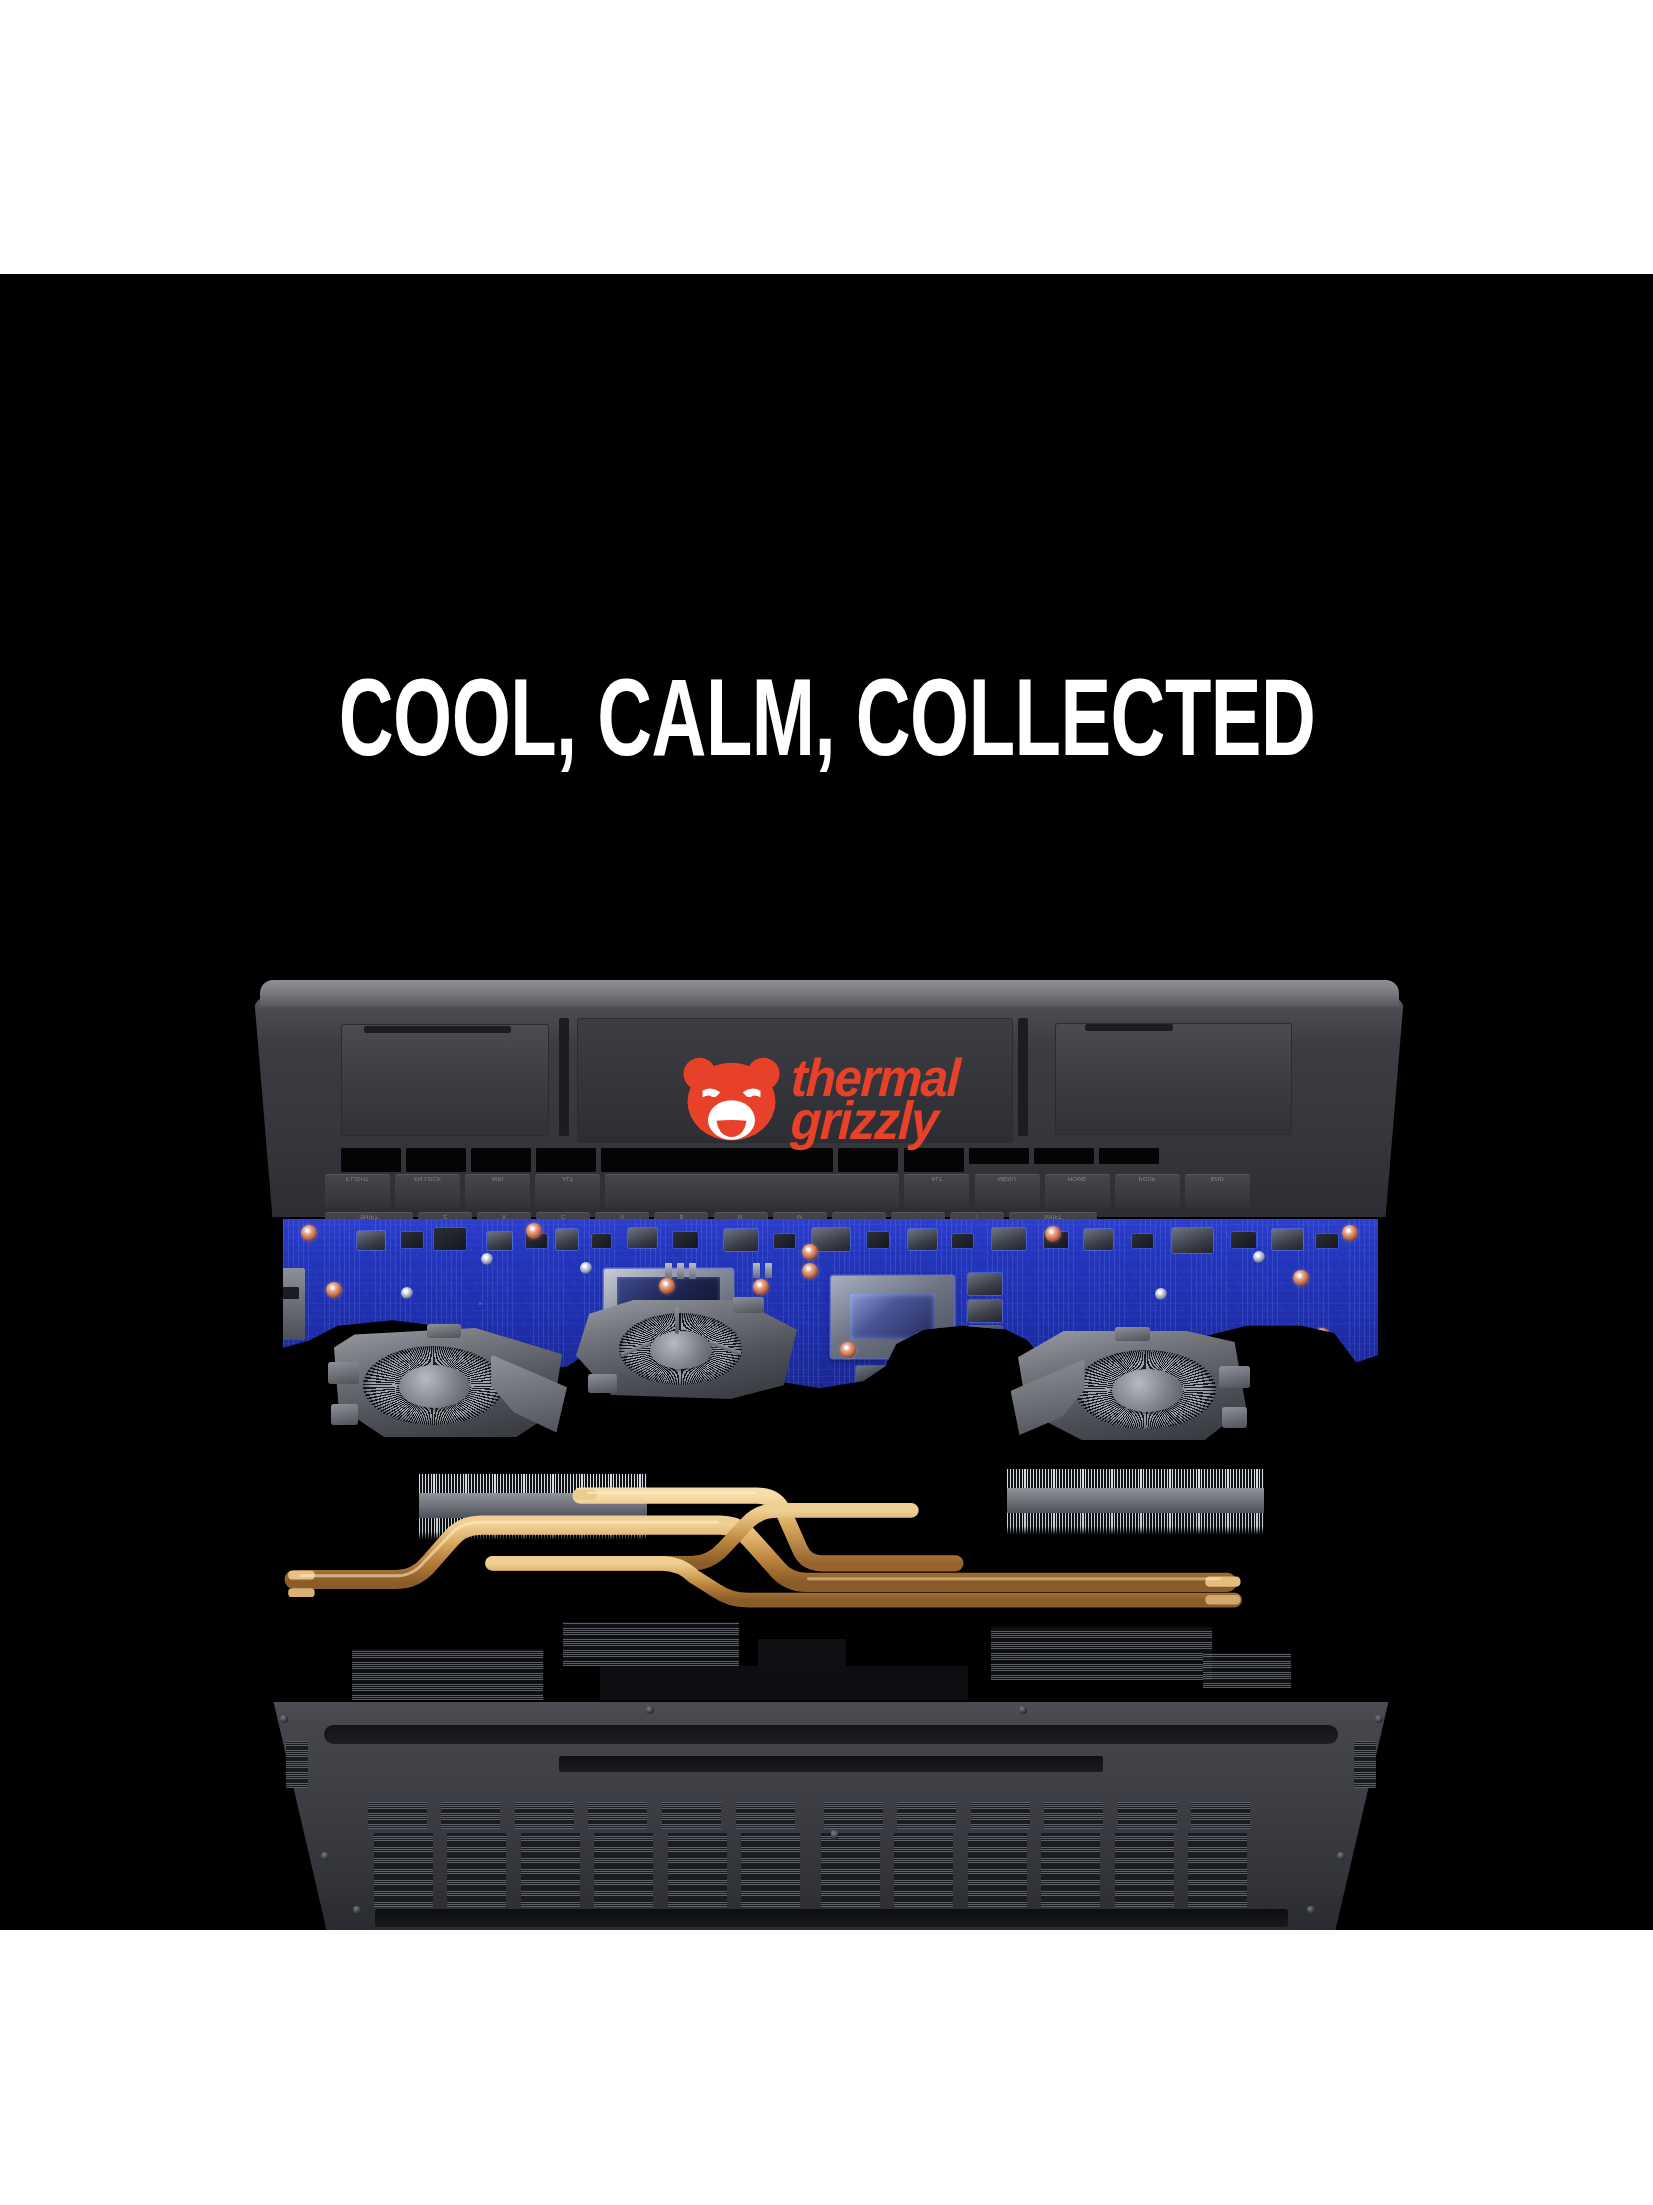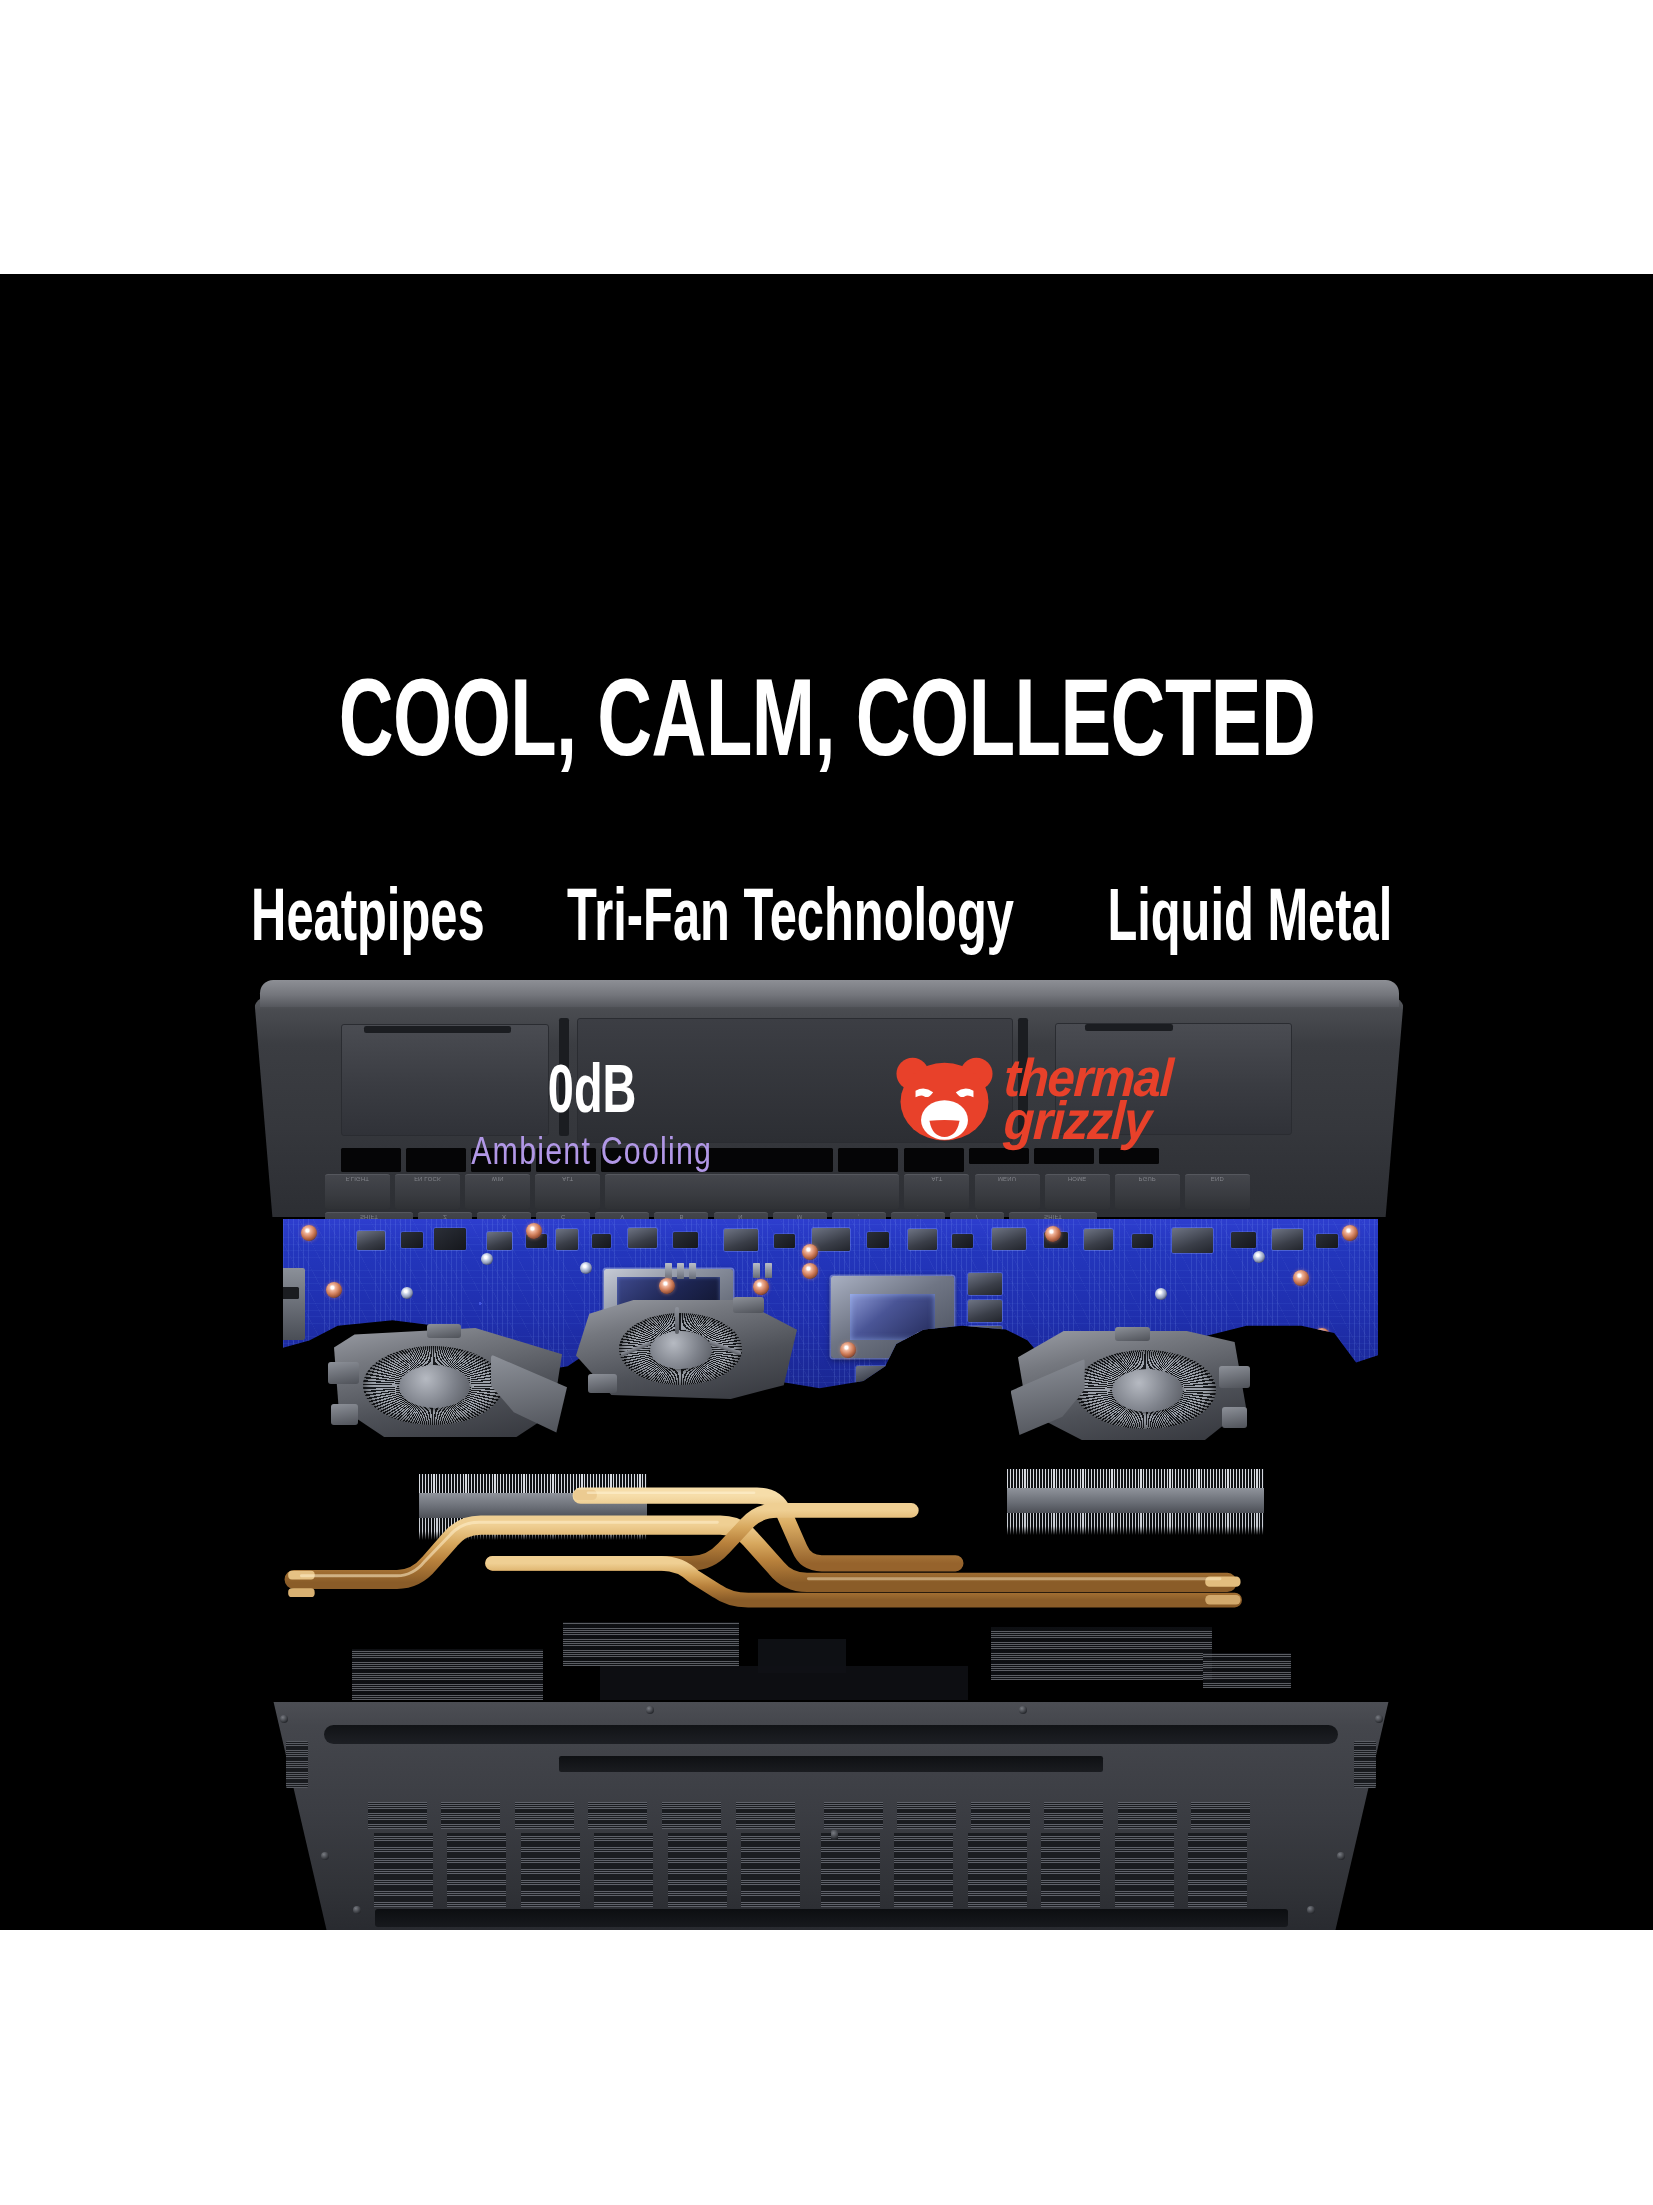--- a/index.html
+++ b/index.html
@@ -547,39 +547,24 @@
       <div class="screw" style="left:1094px;top:240px;"></div>
       <div class="screw" style="left:110px;top:294px;"></div>
       <div class="screw" style="left:1064px;top:294px;"></div>
       <div class="screw" style="left:588px;top:218px;width:6.6px;height:10.3px;border-radius:1.5px;"></div>
     </div>
 
   </div>
 
   <div id="headline">COOL, CALM, COLLECTED</div>
 
-  <div id="featrow1">
-    <div class="f1w f1a">
-      <span class="feat1">Heatpipes</span>
-    </div>
-    <div class="f1w f1b">
-      <span class="feat1">Tri-Fan Technology</span>
-    </div>
-    <div class="f1w f1c">
-      <span class="feat1">Liquid Metal</span>
-    </div>
-  </div>
 
   <div id="featrow2">
 
 
-    <div class="cell cellB">
-      <span class="big">0dB</span>
-      <span class="sub">Ambient Cooling</span>
-    </div>
 
     <div class="cellC">
       <div id="tg">
         <svg width="99" height="87" viewBox="0 0 135 118">
 
           <circle cx="24" cy="24" r="22" fill="#e8412a"></circle>
           <circle cx="111" cy="24" r="22" fill="#e8412a"></circle>
 
           <ellipse cx="67.5" cy="62" rx="60" ry="53" fill="#e8412a"></ellipse>
 

